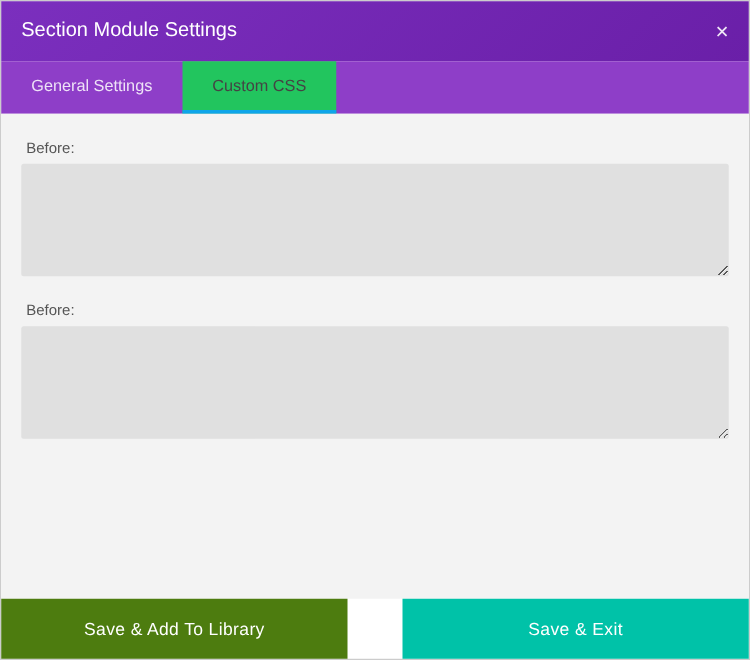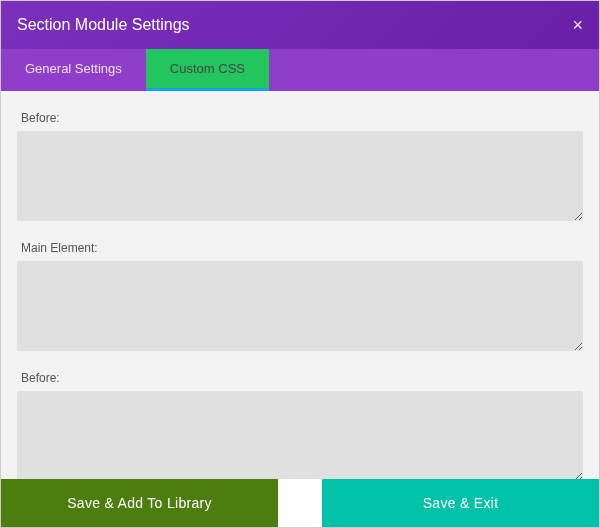--- a/index.html
+++ b/index.html
@@ -162,24 +162,20 @@
     </div>
   </div>
 
   <div class="modal-body">
 
     <div class="css-field-group">
       <label class="css-field-label">Before:</label>
       <textarea class="css-textarea" style=""></textarea>
     </div>
 
-    <div class="css-field-group">
-      <label class="css-field-label">Main Element:</label>
-      <textarea class="css-textarea" style=""></textarea>
-    </div>
 
     <div class="css-field-group">
       <label class="css-field-label">Before:</label>
       <textarea class="css-textarea" style=""></textarea>
     </div>
 
   </div>
 
   <div class="modal-footer">
     <button class="footer-btn btn-save-library">Save &amp; Add To Library</button>

